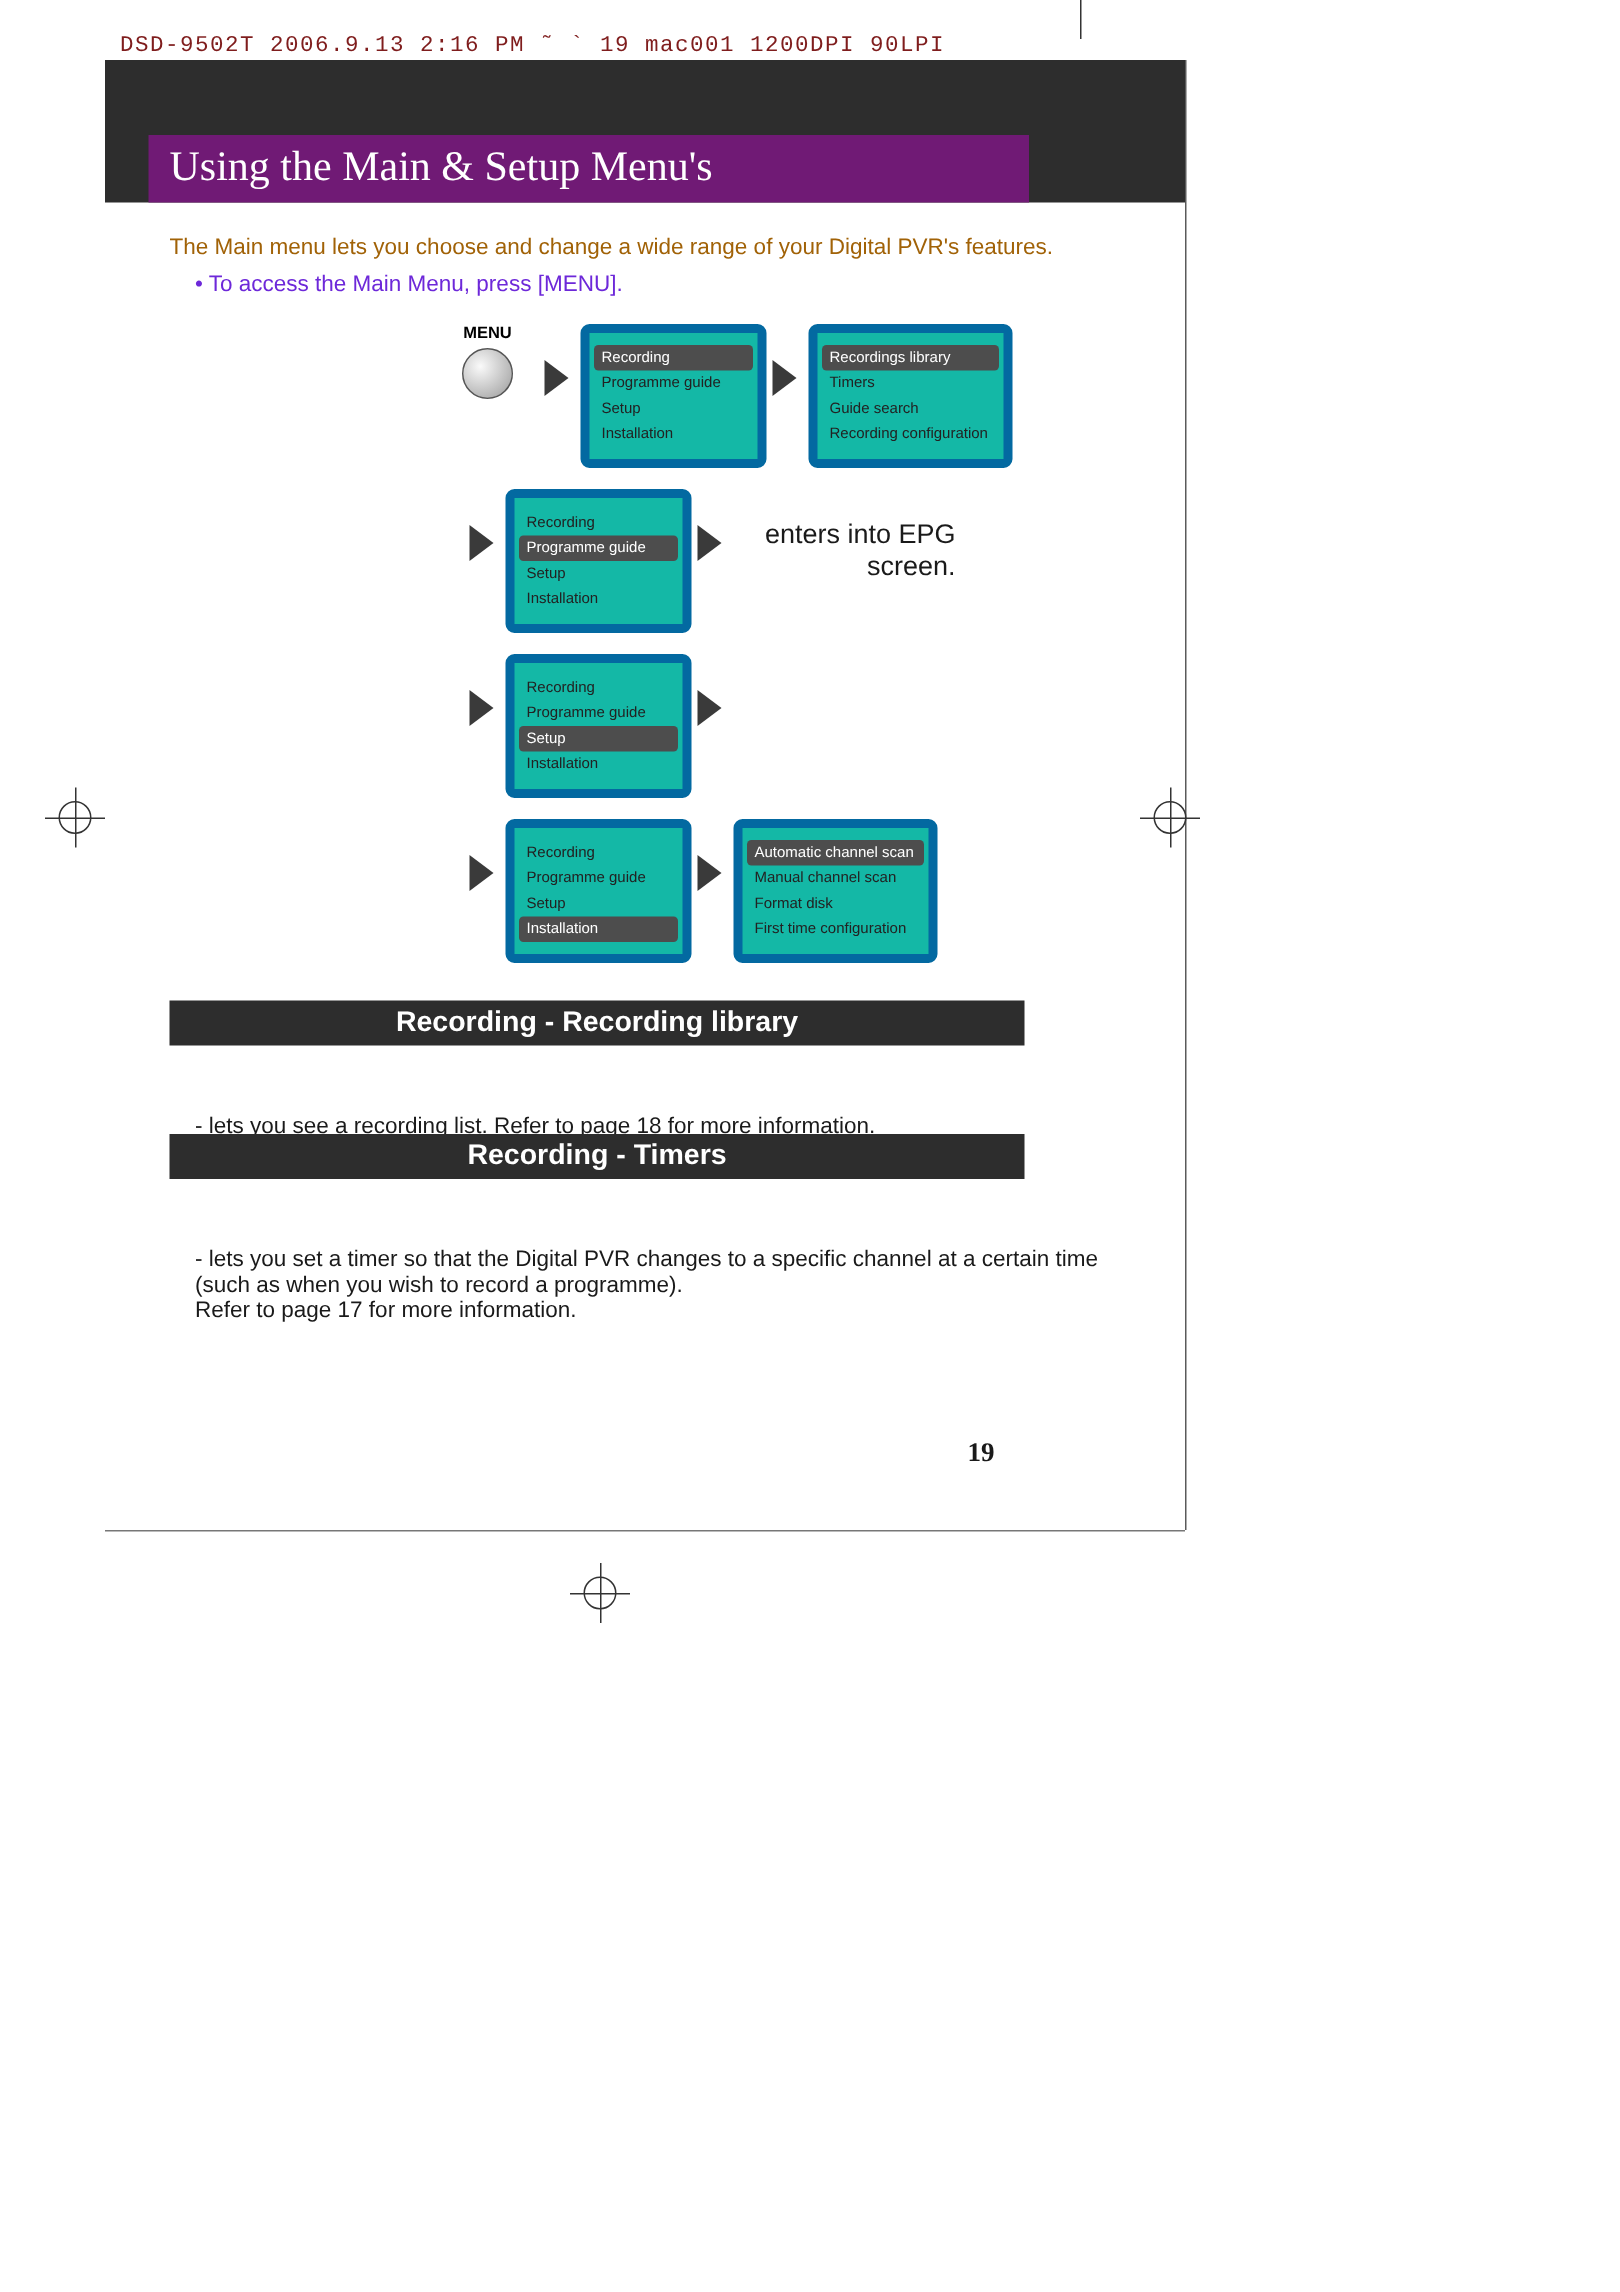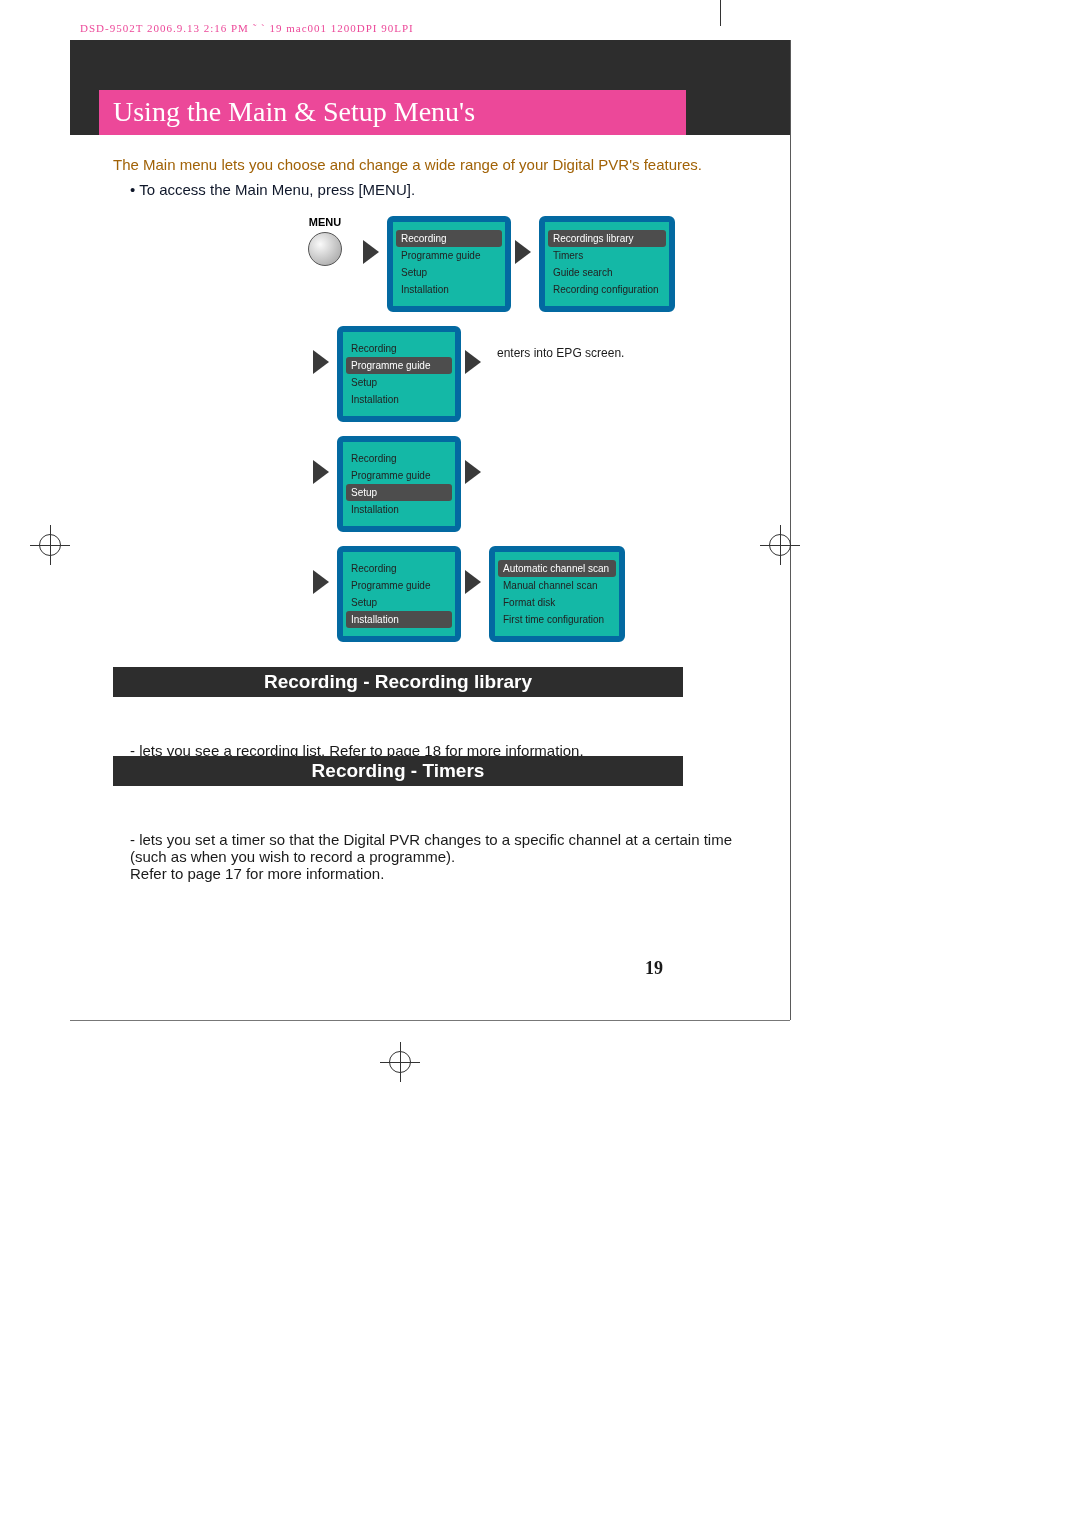--- a/index.html
+++ b/index.html
@@ -7,23 +7,23 @@
     font-family: Arial, Helvetica, sans-serif;
     background: #fff;
     width: 1080px;
     height: 1528px;
     position: relative;
   }
   .print-header {
     position: absolute;
     top: 22px;
     left: 80px;
-    font-family: Liberation Serif, serif;
-    font-size: 11px;
-    color: #ec4899;
+    font-family: Liberation Mono, monospace;
+    font-size: 15px;
+    color: #7f1d1d;
     letter-spacing: 1px;
   }
   .crop-top {
     position: absolute;
     top: 0; left: 720px;
     width: 1px; height: 26px;
     background: #333;
   }
   .reg-mark {
     position: absolute;
@@ -54,41 +54,41 @@
   .top-band {
     position: absolute;
     top: 40px; left: 70px;
     width: 720px; height: 95px;
     background: #2d2d2d;
   }
   .title-band {
     position: absolute;
     top: 90px; left: 99px;
     width: 587px; height: 45px;
-    background: #ec4899;
+    background: #701a75;
     color: #fff;
     font-family: Georgia, 'Times New Roman', serif;
     font-size: 28px;
     padding: 6px 14px 0 14px;
     font-style: normal;
   }
   .intro {
     position: absolute;
     top: 156px;
     left: 113px;
     font-size: 15px;
     color: #a16207;
     width: 700px;
   }
   .bullet-line {
     position: absolute;
     top: 181px;
     left: 130px;
     font-size: 15px;
-    color: #0f172a;
+    color: #6d28d9;
   }
   .bullet-line .dot::before { content:"•  "; }
 
   .diagram {
     position: absolute;
     top: 216px;
     left: 309px;
     width: 420px;
   }
   .row {
@@ -140,24 +140,25 @@
     line-height: 1.3;
   }
   .menu-box .item.sel {
     background: #4d4d4d;
     color: #fff;
     border-radius: 3px;
     margin: 0 3px;
     padding: 2px 5px;
   }
   .side-text {
-    font-size: 12px;
+    font-size: 18px;
     color: #1a1a1a;
     margin: 20px 0 0 8px;
     width: 140px;
+    text-align: right;
   }
 
   .section-bar {
     position: absolute;
     left: 113px;
     width: 570px;
     background: #2d2d2d;
     color: #fff;
     font-weight: bold;
     font-size: 19px;

